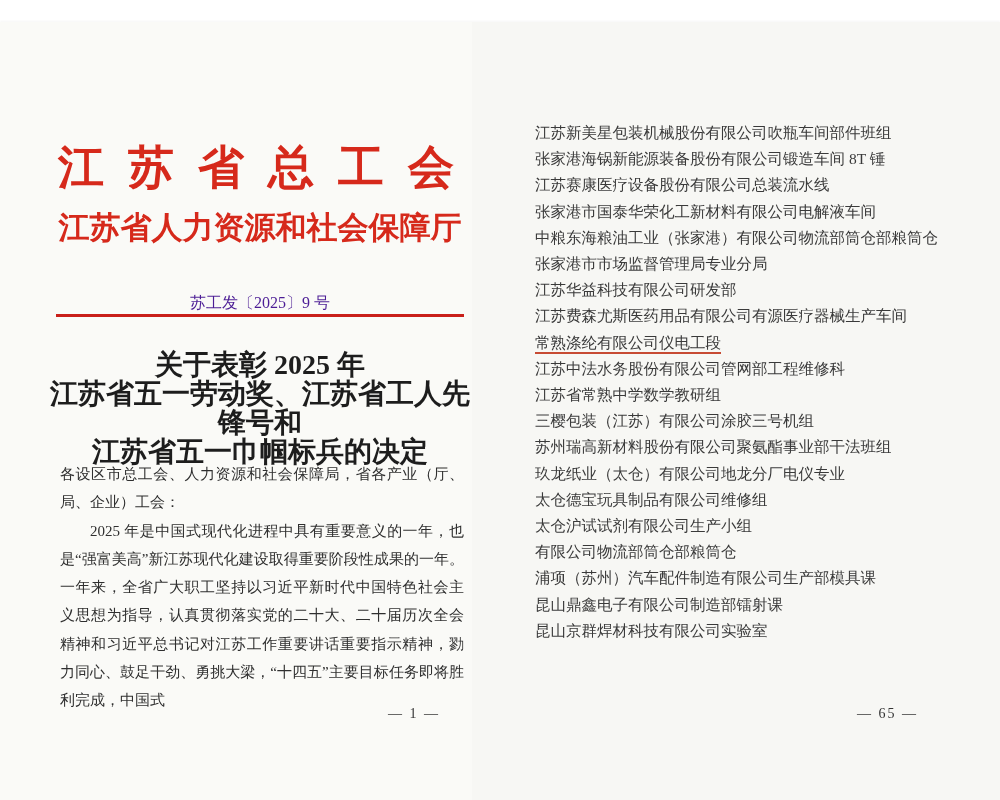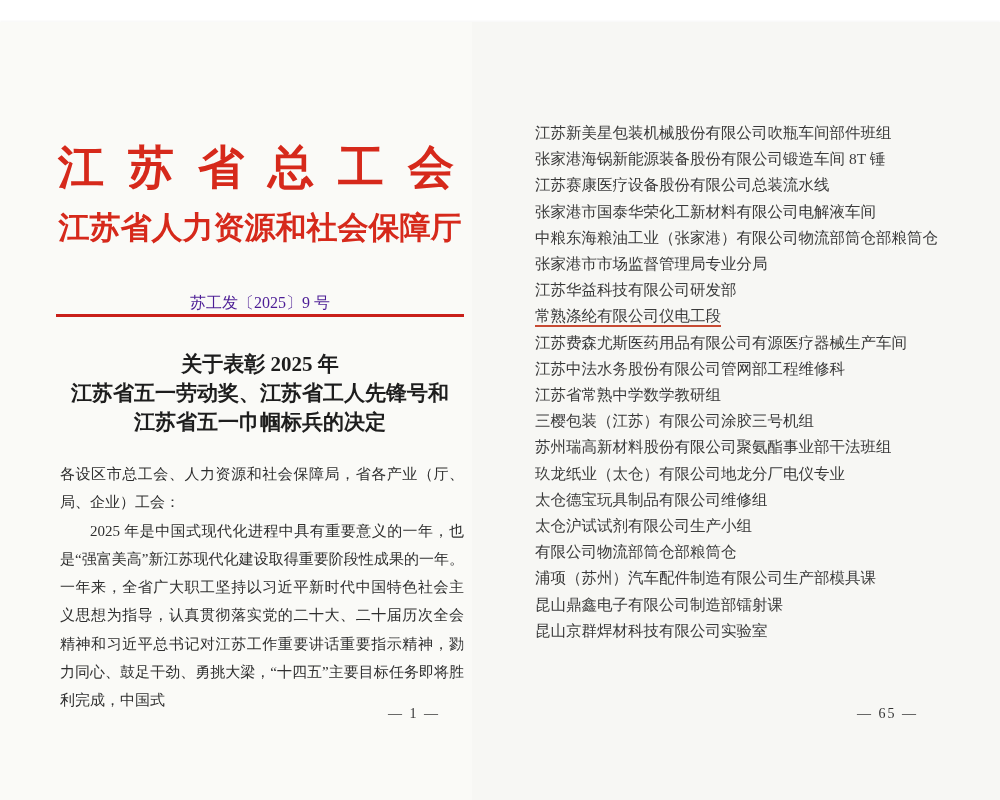--- a/index.html
+++ b/index.html
@@ -45,21 +45,21 @@
     position: absolute; top: 270px; left: 58px; width: 404px;
     color: #4c1d95; font-size: 16px; text-align: center;
     line-height: 22px;
   }
   .red-rule {
     position: absolute; top: 292px; left: 56px; width: 408px;
     height: 3px; background: var(--rule_red, #c9201a);
   }
   .doc-title {
     position: absolute; top: 328px; left: 40px; width: 440px;
-    color: #1d1d1d; font-size: 21px; font-weight: bold;
+    color: #1d1d1d; font-size: 28px; font-weight: bold;
     text-align: center; line-height: 29px;
   }
   .body-text {
     position: absolute; top: 438px; left: 60px; width: 404px;
     color: var(--text_dark, #2f2f2f);
     font-size: 15px; line-height: 28.3px;
     text-align: justify;
   }
   .body-text p { margin: 0; }
   .body-text p.indented { text-indent: 2em; }
@@ -131,25 +131,25 @@
 
       <div class="list-item">
         <span class="item-text">张家港市市场监督管理局专业分局</span>
       </div>
 
       <div class="list-item">
         <span class="item-text">江苏华益科技有限公司研发部</span>
       </div>
 
       <div class="list-item">
-        <span class="item-text underlined">常熟涤纶有限公司仪电工段</span>
+        <span class="item-text">江苏费森尤斯医药用品有限公司有源医疗器械生产车间</span>
       </div>
 
       <div class="list-item">
-        <span class="item-text">江苏费森尤斯医药用品有限公司有源医疗器械生产车间</span>
+        <span class="item-text underlined">常熟涤纶有限公司仪电工段</span>
       </div>
 
 
       <div class="list-item">
         <span class="item-text">江苏中法水务股份有限公司管网部工程维修科</span>
       </div>
 
       <div class="list-item">
         <span class="item-text">江苏省常熟中学数学教研组</span>
       </div>

